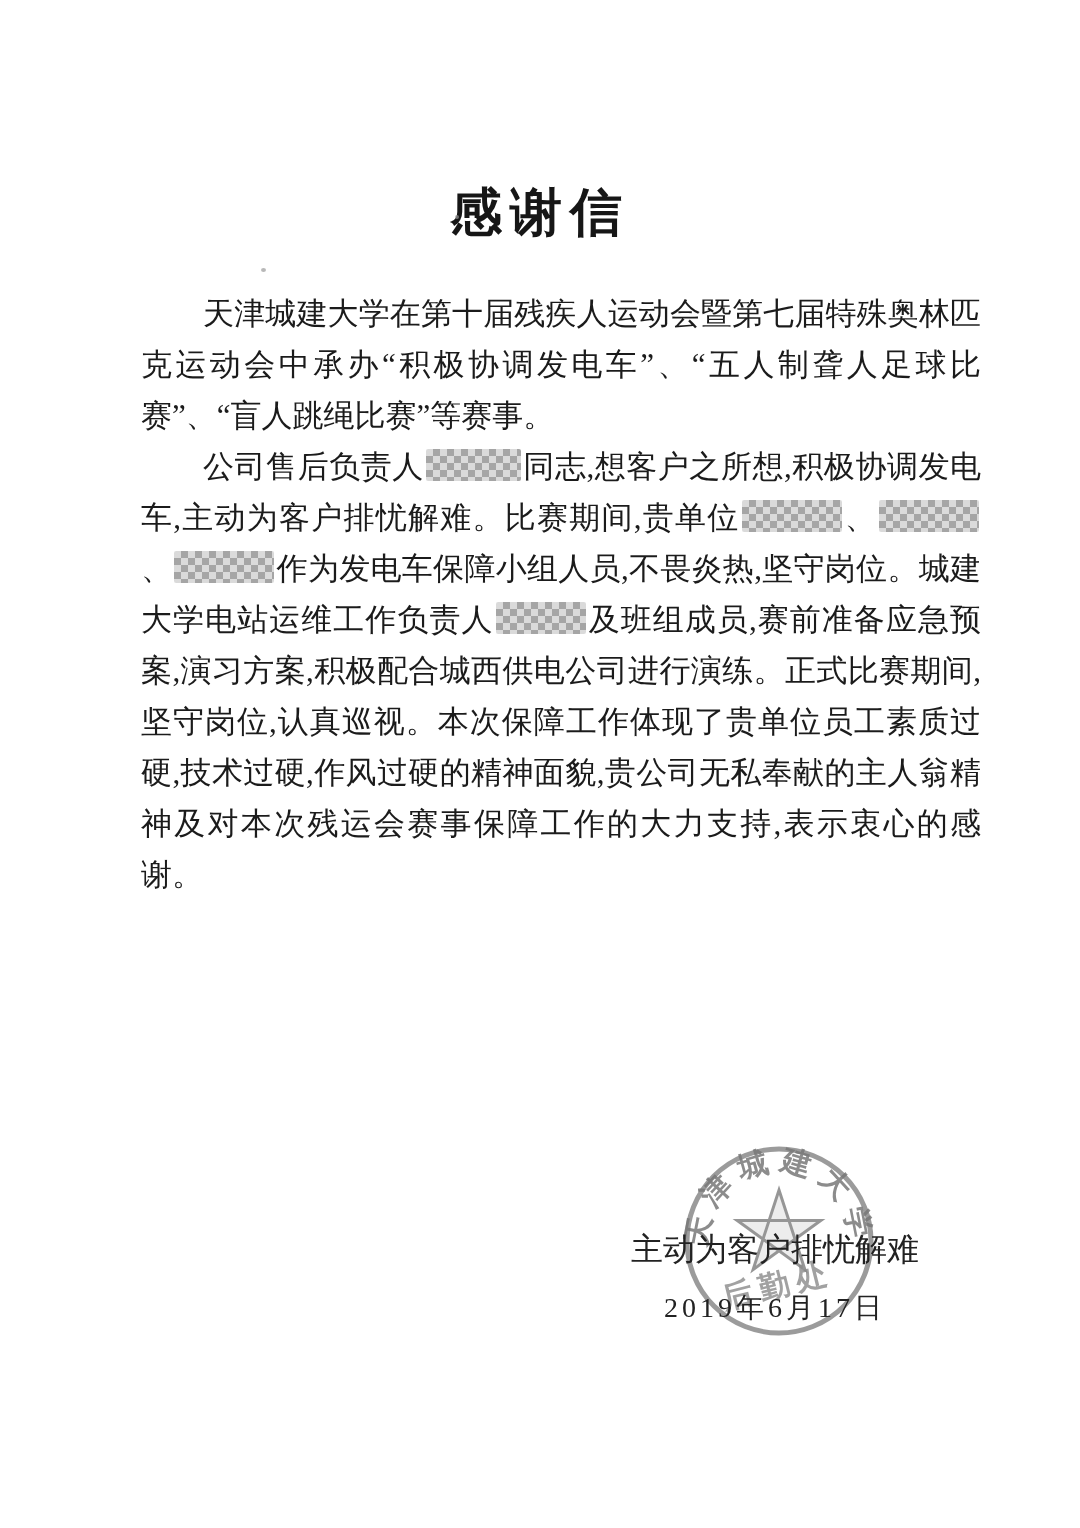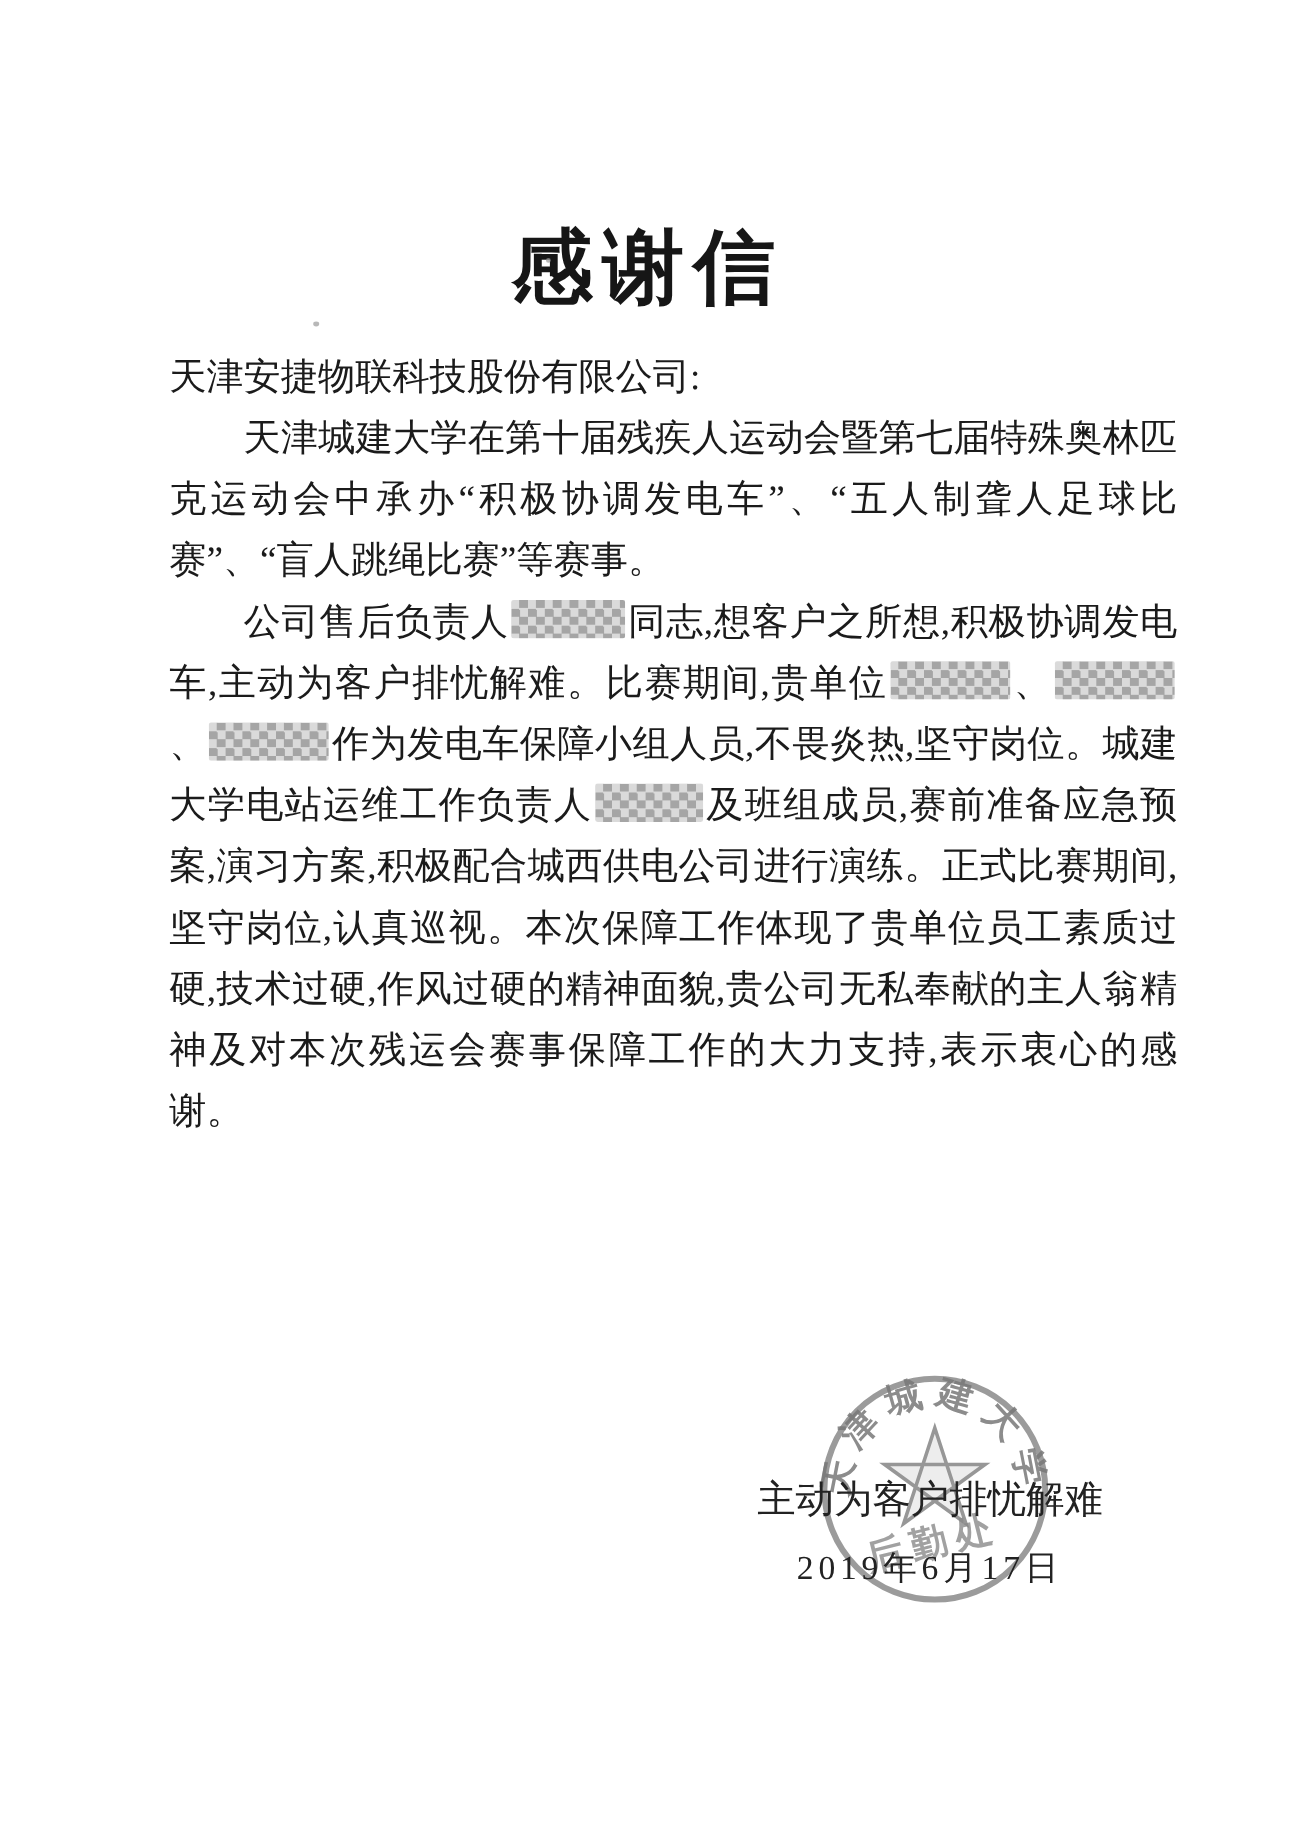--- a/index.html
+++ b/index.html
@@ -8,21 +8,21 @@
     width:1080px;height:1528px;
     background:#ffffff;
     overflow:hidden;
     font-family:"Liberation Serif","DejaVu Serif",serif;
     color:#1b1b1b;
   }
   .title{
     position:absolute;
     top:178px;left:0;width:1080px;
     text-align:center;
-    font-size:68px;font-weight:700;
+    font-size:52px;font-weight:700;
     letter-spacing:8px;
     color:#161616;
   }
   .body-block{
     position:absolute;
     top:288px;left:141px;width:840px;
     font-size:31px;
     line-height:51px;
     text-align:justify;
   }
@@ -68,21 +68,20 @@
 <body>
 
 <div class="page">
 
   <div class="title">感谢信</div>
 
   <span class="noise-dot dot-a"></span>
   <span class="noise-dot dot-b"></span>
 
   <div class="body-block">
-    <p class="salutation">天津安捷物联科技股份有限公司:</p>
     <p class="para">天津城建大学在第十届残疾人运动会暨第七届特殊奥林匹克运动会中承办“积极协调发电车”、“五人制聋人足球比赛”、“盲人跳绳比赛”等赛事。</p>
     <p class="para"><span>公司售后负责人</span><span class="redact" style="width:95px"></span><span>同志,想客户之所想,积极协调发电车,主动为客户排忧解难。比赛期间,贵单位</span><span class="redact" style="width:100px"></span><span>、</span><span class="redact" style="width:100px"></span><span>、</span><span class="redact" style="width:100px"></span><span>作为发电车保障小组人员,不畏炎热,坚守岗位。城建大学电站运维工作负责人</span><span class="redact" style="width:90px"></span><span>及班组成员,赛前准备应急预案,演习方案,积极配合城西供电公司进行演练。正式比赛期间,坚守岗位,认真巡视。本次保障工作体现了贵单位员工素质过硬,技术过硬,作风过硬的精神面貌,贵公司无私奉献的主人翁精神及对本次残运会赛事保障工作的大力支持,表示衷心的感谢。</span></p>
   </div>
 
   <svg class="stamp" viewBox="0 0 200 200" aria-hidden="true">
     <circle cx="99" cy="99" r="92" fill="none" stroke="#7a7a7a" stroke-width="5" opacity="0.75"></circle>
     <path d="M 99 48 L 124.9 127.6 L 57.2 78.4 L 140.8 78.4 L 73.1 127.6 Z" fill="rgba(130,130,130,0.18)" stroke="#7d7d7d" stroke-width="3" opacity="0.8"></path>
     <path id="seal-arc" d="M 29 112 A 71 71 0 1 1 169 112" fill="none"></path>
     <text font-size="30" fill="#787878" opacity="0.85" letter-spacing="9" font-weight="700">
       <textPath href="#seal-arc" startOffset="50%" text-anchor="middle">天津城建大学</textPath>

